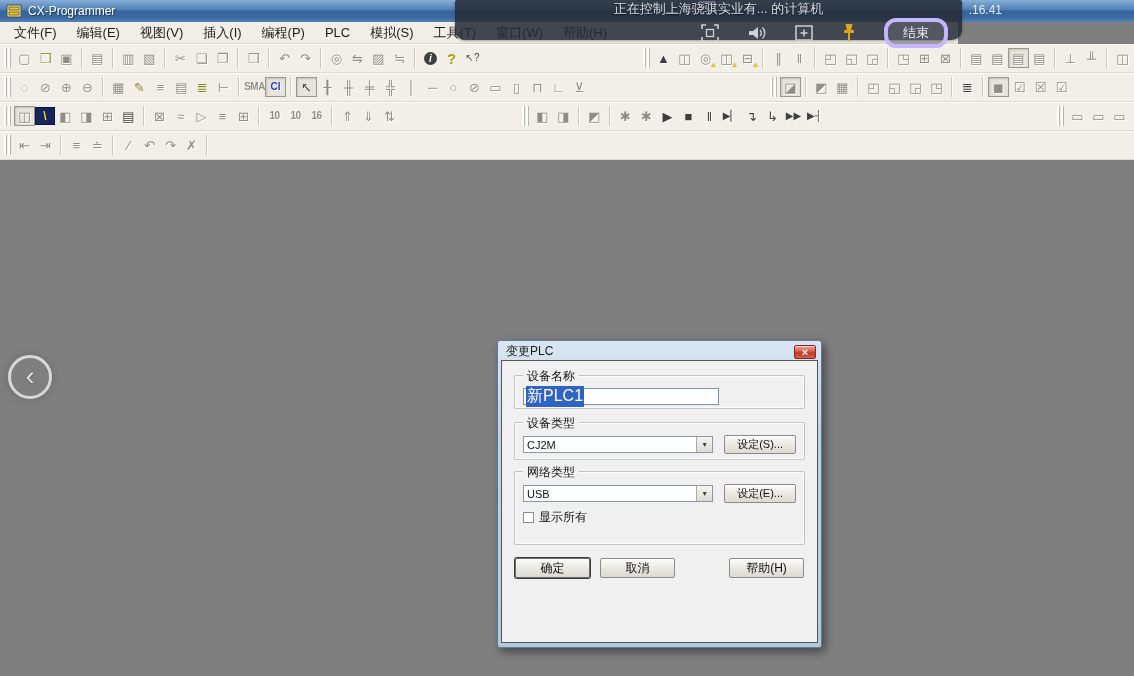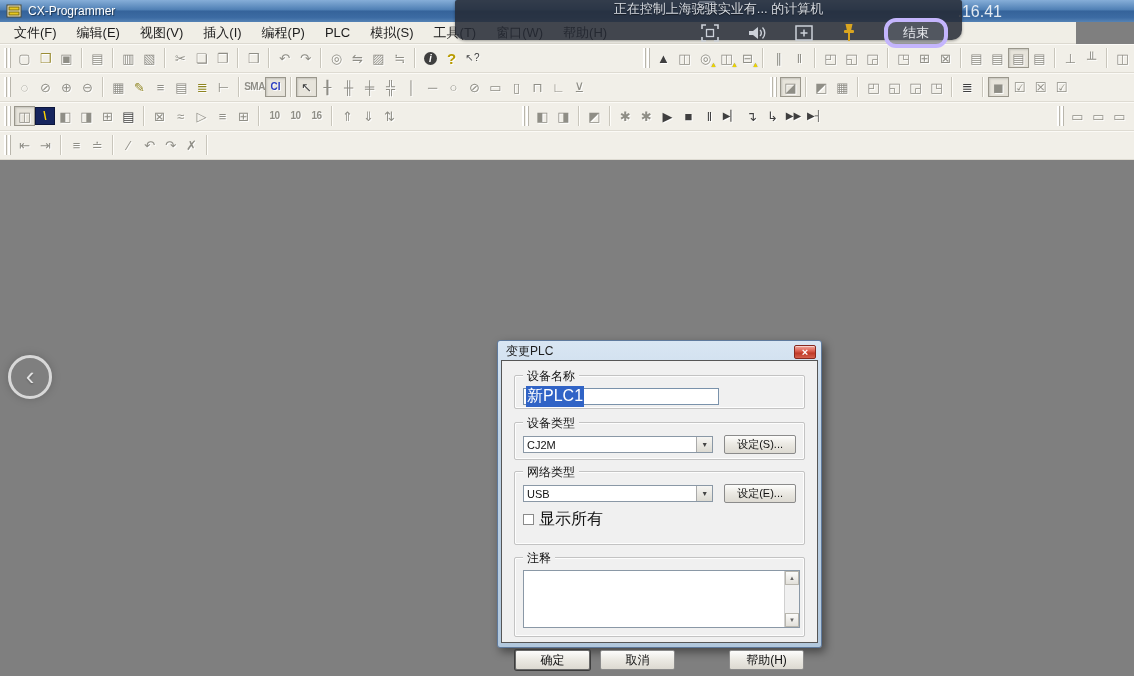--- a/index.html
+++ b/index.html
@@ -6,25 +6,25 @@
   html,body { width:1134px; height:676px; overflow:hidden; }
   body { font-family:"Liberation Sans","DejaVu Sans",sans-serif; position:relative; background:#7f7f7f; }
 
   
   .titlebar {
     position:absolute; left:0; top:0; width:1134px; height:22px;
     background:linear-gradient(180deg,#86aed8 0%,#4f7fb4 45%,#35639a 50%,#3c6ba3 80%,#5583b5 100%);
     display:flex; align-items:center; padding:0 6px; color:#fff;
   }
   .titlebar .app-title { font-size:12px; margin-left:6px; text-shadow:1px 1px 1px rgba(0,0,0,.5); }
-  .title-right { position:absolute; right:132px; top:3px; font-size:16px; color:rgba(255,255,255,.85); }
+  .title-right { position:absolute; right:132px; top:3px; font-size:12px; color:rgba(255,255,255,.85); }
 
   
   .menubar {
-    position:absolute; left:0; top:22px; width:1076px; height:22px;
+    position:absolute; left:0; top:22px; width:958px; height:22px;
     background:#f0eee6; border-bottom:1px solid #dcd9d0;
     display:flex; align-items:center; padding-left:4px; font-size:13px; color:#1c1c1c;text-align:right;
   }
   .menu-item { padding:2px 10px; cursor:default; }
 
   
   .toolbars { position:absolute; left:0; top:44px; width:1134px; background:#f1efe8; }
   .tb-row { height:29px; display:flex; align-items:center; padding-left:2px;
             border-bottom:1px solid #dedbd2; box-shadow:inset 0 1px 0 #fbfaf6; overflow:hidden; white-space:nowrap; }
   .tb-handle { width:7px; height:20px; margin:0 3px 0 2px; flex:0 0 auto;
@@ -111,21 +111,21 @@
   .combo-val { flex:1; font-size:11px; padding-left:3px; color:#111; }
   .combo-btn { width:16px; height:15px; margin-right:0;
     background:linear-gradient(180deg,#f6f5f2,#dcdad2); border-left:1px solid #aaa;
     display:flex; align-items:center; justify-content:center; font-size:7px; color:#444; cursor:pointer; }
   .mini-btn { margin-left:11px; width:74px; height:19px; font-size:11px; color:#111;
     background:linear-gradient(180deg,#fdfdfc,#eceae4 45%,#dddad2); border:1px solid #8b8b8b;
     border-radius:2px; display:flex; align-items:center; justify-content:center; cursor:pointer; }
 
   .chk-row { display:flex; align-items:center; margin-top:6px; }
   .chk-box { width:11px; height:11px; background:#fff; border:1px solid #8a8a8a; margin-right:5px; cursor:pointer; }
-  .chk-label { font-size:16px; color:#111; }
+  .chk-label { font-size:12px; color:#111; }
 
   .cmt-area { display:flex; width:277px; height:58px; border:1px solid #8a98a6; background:#fff; }
   .cmt-text { flex:1; font-size:12px; }
   .scrollbar { width:15px; background:#f0f0f0; border-left:1px solid #d0d0d0;
     display:flex; flex-direction:column; justify-content:space-between; }
   .sb-btn { height:14px; background:linear-gradient(180deg,#fbfbfa,#e2e0da);
     border:1px solid #b8b6ae; font-size:6px; color:#666; display:flex; align-items:center; justify-content:center; cursor:pointer; }
 
   .dlg-buttons { display:flex; align-items:center; margin-top:13px; padding:0 1px; }
   .dlg-btn { width:75px; height:20px; font-size:12px; color:#111;
@@ -634,30 +634,20 @@
           <span class="combo-btn">▼</span>
         </div>
         <button class="mini-btn">设定(E)...</button>
       </div>
       <div class="chk-row">
         <span class="chk-box"></span>
         <span class="chk-label">显示所有</span>
       </div>
     </div>
 
-    <div class="grp grp-cmt">
-      <span class="grp-label">注释</span>
-      <div class="cmt-area">
-        <div class="cmt-text"></div>
-        <div class="scrollbar">
-          <div class="sb-btn">▲</div>
-          <div class="sb-btn">▼</div>
-        </div>
-      </div>
-    </div>
 
     <div class="dlg-buttons">
       <button class="dlg-btn default">确定</button>
       <button class="dlg-btn btn-cancel">取消</button>
       <button class="dlg-btn btn-help">帮助(H)</button>
     </div>
 
   </div>
 </div>
 

